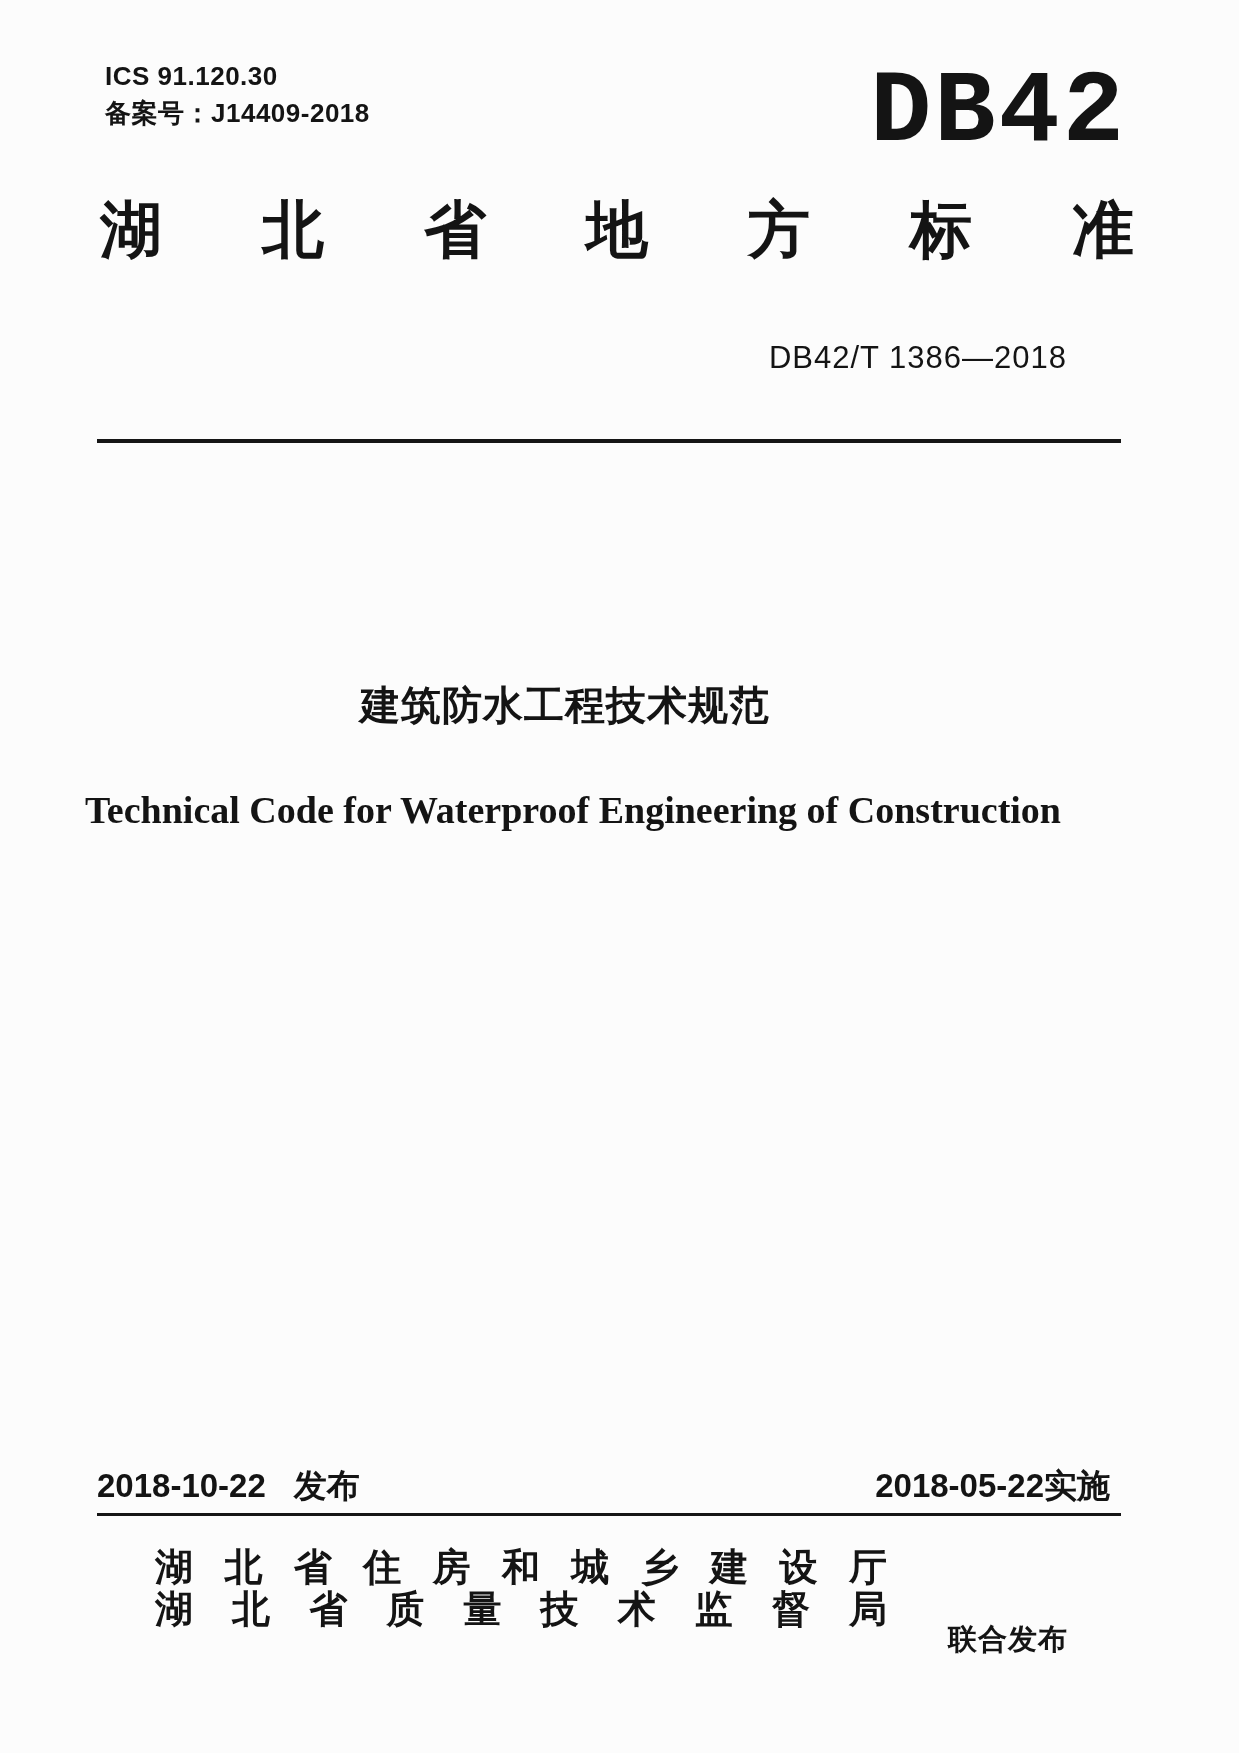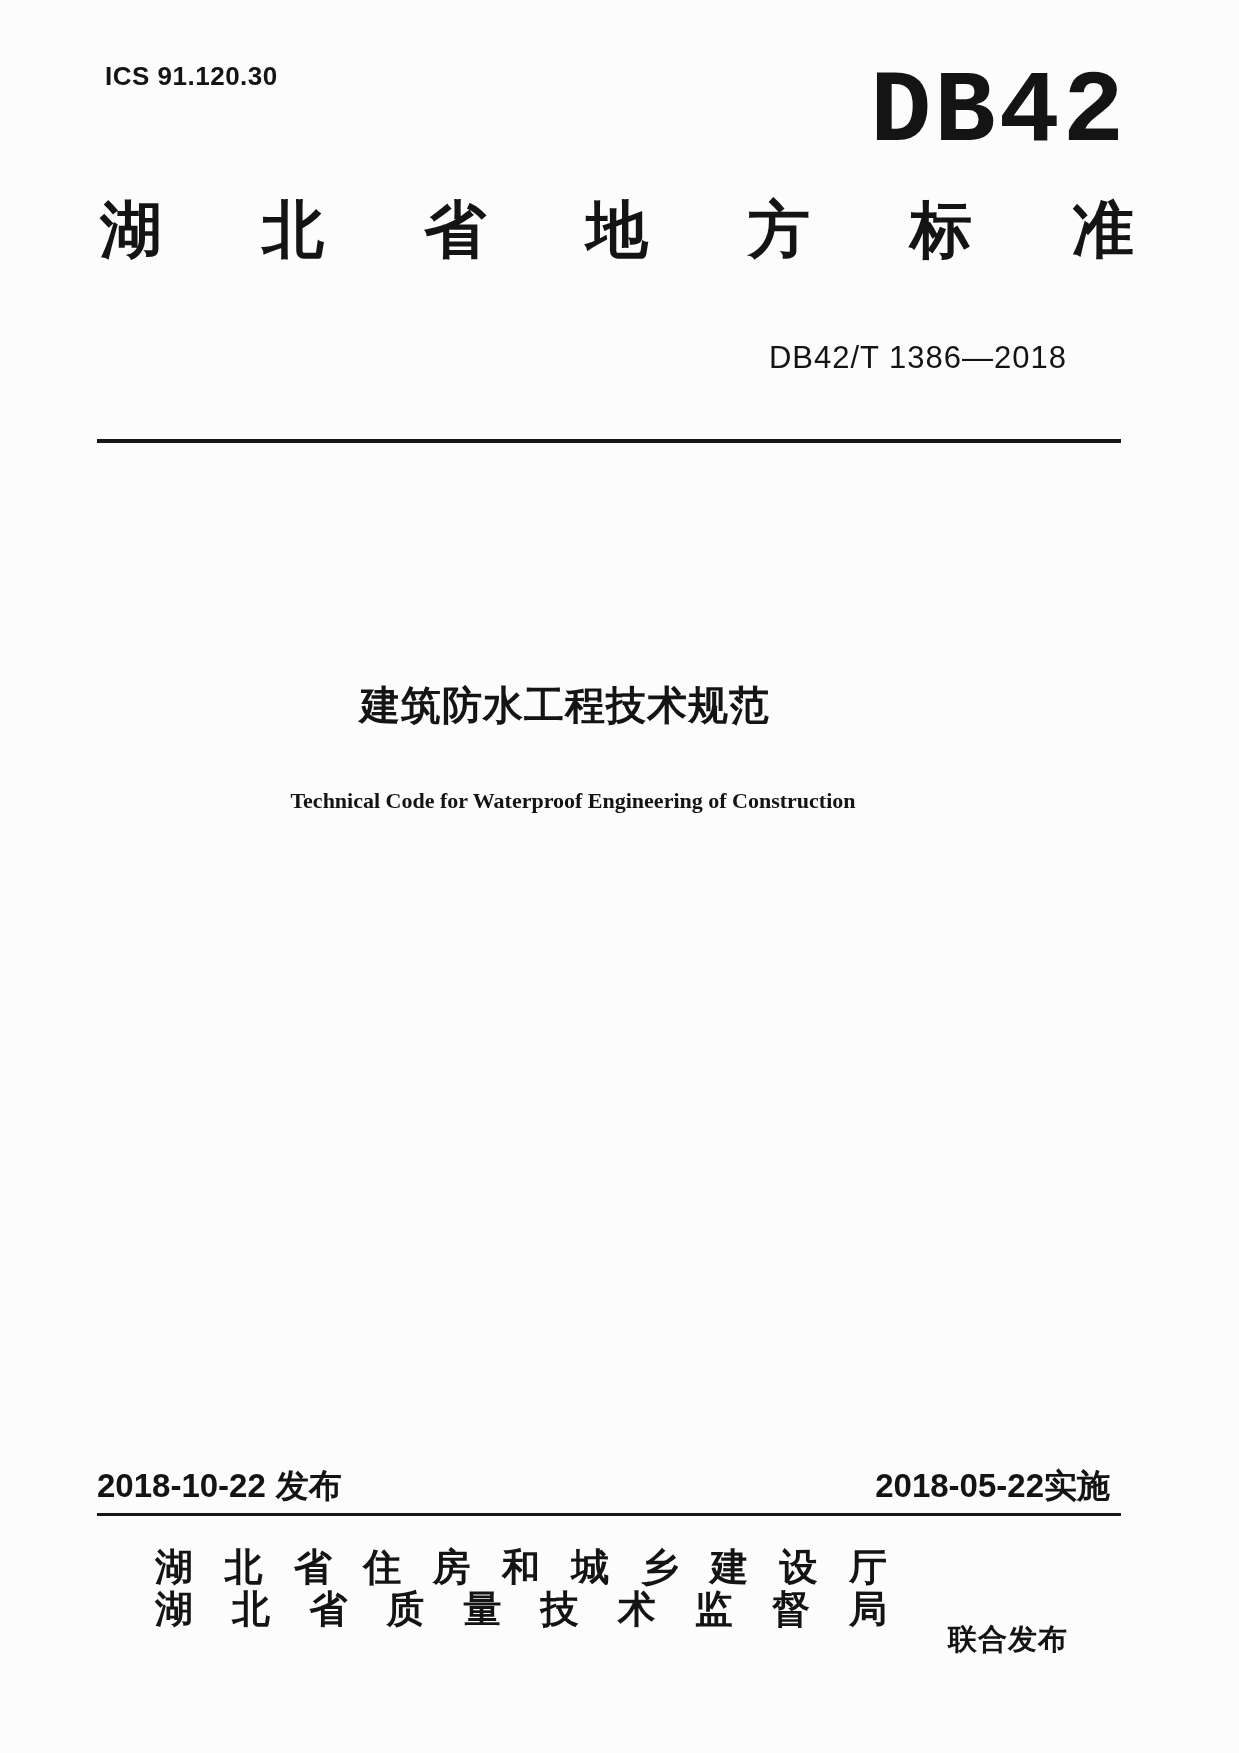--- a/index.html
+++ b/index.html
@@ -86,36 +86,36 @@
   }
 
   
   .english-title {
     left: 16px;
     right: 109px;
     top: 788px;
     text-align: center;
     font-family: "Liberation Serif", serif;
     font-weight: 700;
-    font-size: 22px;
+    font-size: 38px;
     white-space: nowrap;
   }
 
   
   .dates-row {
     left: 97px;
     right: 129px;
     top: 1464px;
     display: flex;
     justify-content: space-between;
     font-size: 33px;
     font-weight: 700;
     white-space: nowrap;
   }
-  .date-label-gap { margin-left: 10px; }
+  .date-label-gap { margin-left: 28px; }
 
   
   .publisher-block {
     left: 155px;
     top: 1546px;
     width: 732px;
     font-family: "Liberation Serif", serif;
     font-weight: 600;
     font-size: 38px;
     line-height: 42px;
@@ -130,20 +130,21 @@
     font-size: 29px;
     letter-spacing: 1px;
     white-space: nowrap;
   }
 </style>
 </head>
 <body>
 
 <div class="abs meta-block">
   <div>ICS 91.120.30</div>
+  <div>备案号：J14409-2018</div>
 </div>
 
 <div class="abs standard-logo">DB42</div>
 
 <div class="abs header-title char-justify">
     <span>湖</span>
     <span>北</span>
     <span>省</span>
     <span>地</span>
     <span>方</span>

